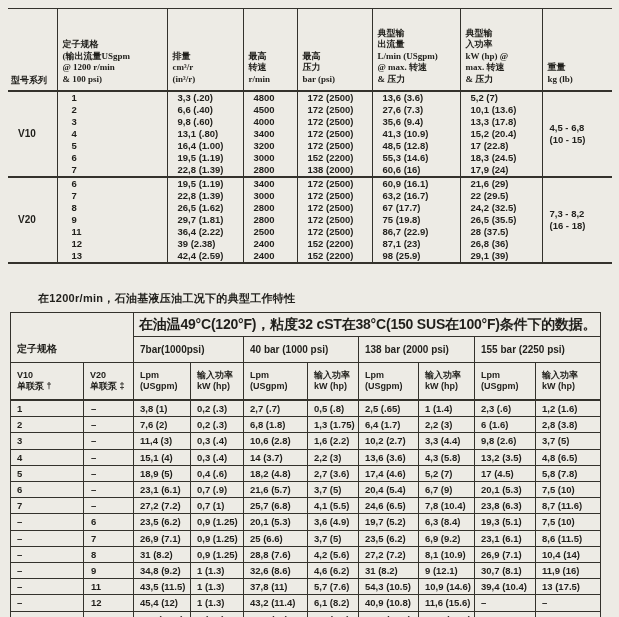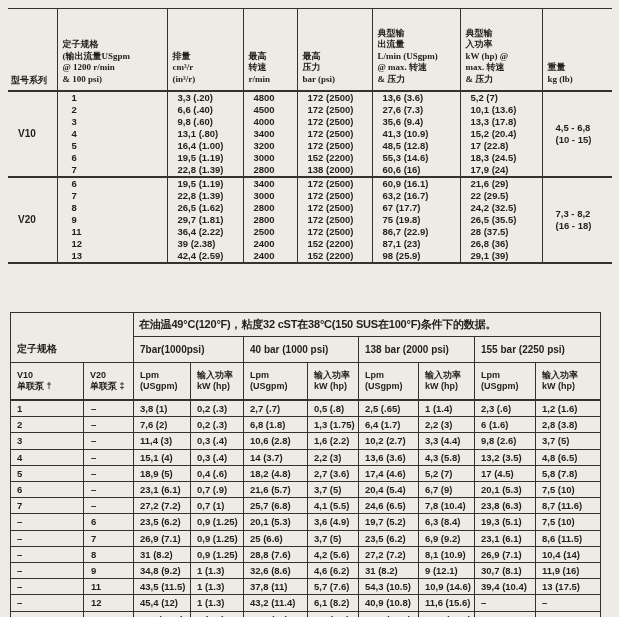--- a/index.html
+++ b/index.html
@@ -35,37 +35,37 @@
     padding:0 0 0 10px;white-space:nowrap;text-align:left;
   }
   .t1 tbody td.c0{padding-left:14px;}
   .t1 tr.group-end td{border-bottom:2px solid var(--bc);}
   .t1 .model-cell{
     vertical-align:middle;font-size:10px;padding-left:10px;
     border-bottom:2px solid var(--bc);
   }
   .t1 .weight-cell{
     vertical-align:middle;font-size:9.5px;line-height:12.5px;
-    padding-left:13px;white-space:pre-line;
+    padding-left:7px;white-space:pre-line;
     border-bottom:2px solid var(--bc);
   }
 
   
   .t2-title{
     position:absolute;left:38px;top:291px;
     font-size:11px;letter-spacing:.3px;
   }
   .t2{
     position:absolute;left:10px;top:312px;width:590px;
     border-collapse:collapse;table-layout:fixed;
     border-bottom:2px solid var(--bc);
   }
   .t2 th,.t2 td{border:1px solid var(--bc);text-align:left;}
   .t2 thead th{white-space:pre-line;}
-  .t2 .note{font-size:11px;height:21px;vertical-align:middle;padding:1px 3px 1px 5px;letter-spacing:-0.2px;}
+  .t2 .note{font-size:14px;height:21px;vertical-align:middle;padding:1px 3px 1px 5px;letter-spacing:-0.2px;}
   .t2 .stator-label{font-size:10px;vertical-align:bottom;padding:0 3px 6px 6px;}
   .t2 .pressure-row th{font-size:10px;height:25px;vertical-align:middle;padding:0 3px 0 6px;white-space:nowrap;}
   .t2 .subhead th{
     font-size:9px;line-height:11px;height:31px;
     vertical-align:middle;padding:2px 2px 3px 6px;
     border-bottom:2px solid var(--bc);
   }
   .t2 tbody td{
     font-size:9.5px;height:15.2px;line-height:15.2px;
     padding:0 0 0 6px;white-space:nowrap;
@@ -234,20 +234,21 @@
           <td class="c0">13</td>
           <td class="c1">42,4 (2.59)</td>
           <td class="c2">2400</td>
           <td class="c3">152 (2200)</td>
           <td class="c4">98 (25.9)</td>
           <td class="c5">29,1 (39)</td>
         </tr>
       </tbody>
   </table>
 
+  <div class="t2-title">在1200r/min，石油基液压油工况下的典型工作特性</div>
 
   <table class="t2">
     <colgroup>
       <col style="width:73px">
         <col style="width:50px">
         <col style="width:57px">
       <col style="width:53px">
         <col style="width:64px">
         <col style="width:51px">
       <col style="width:60px">

